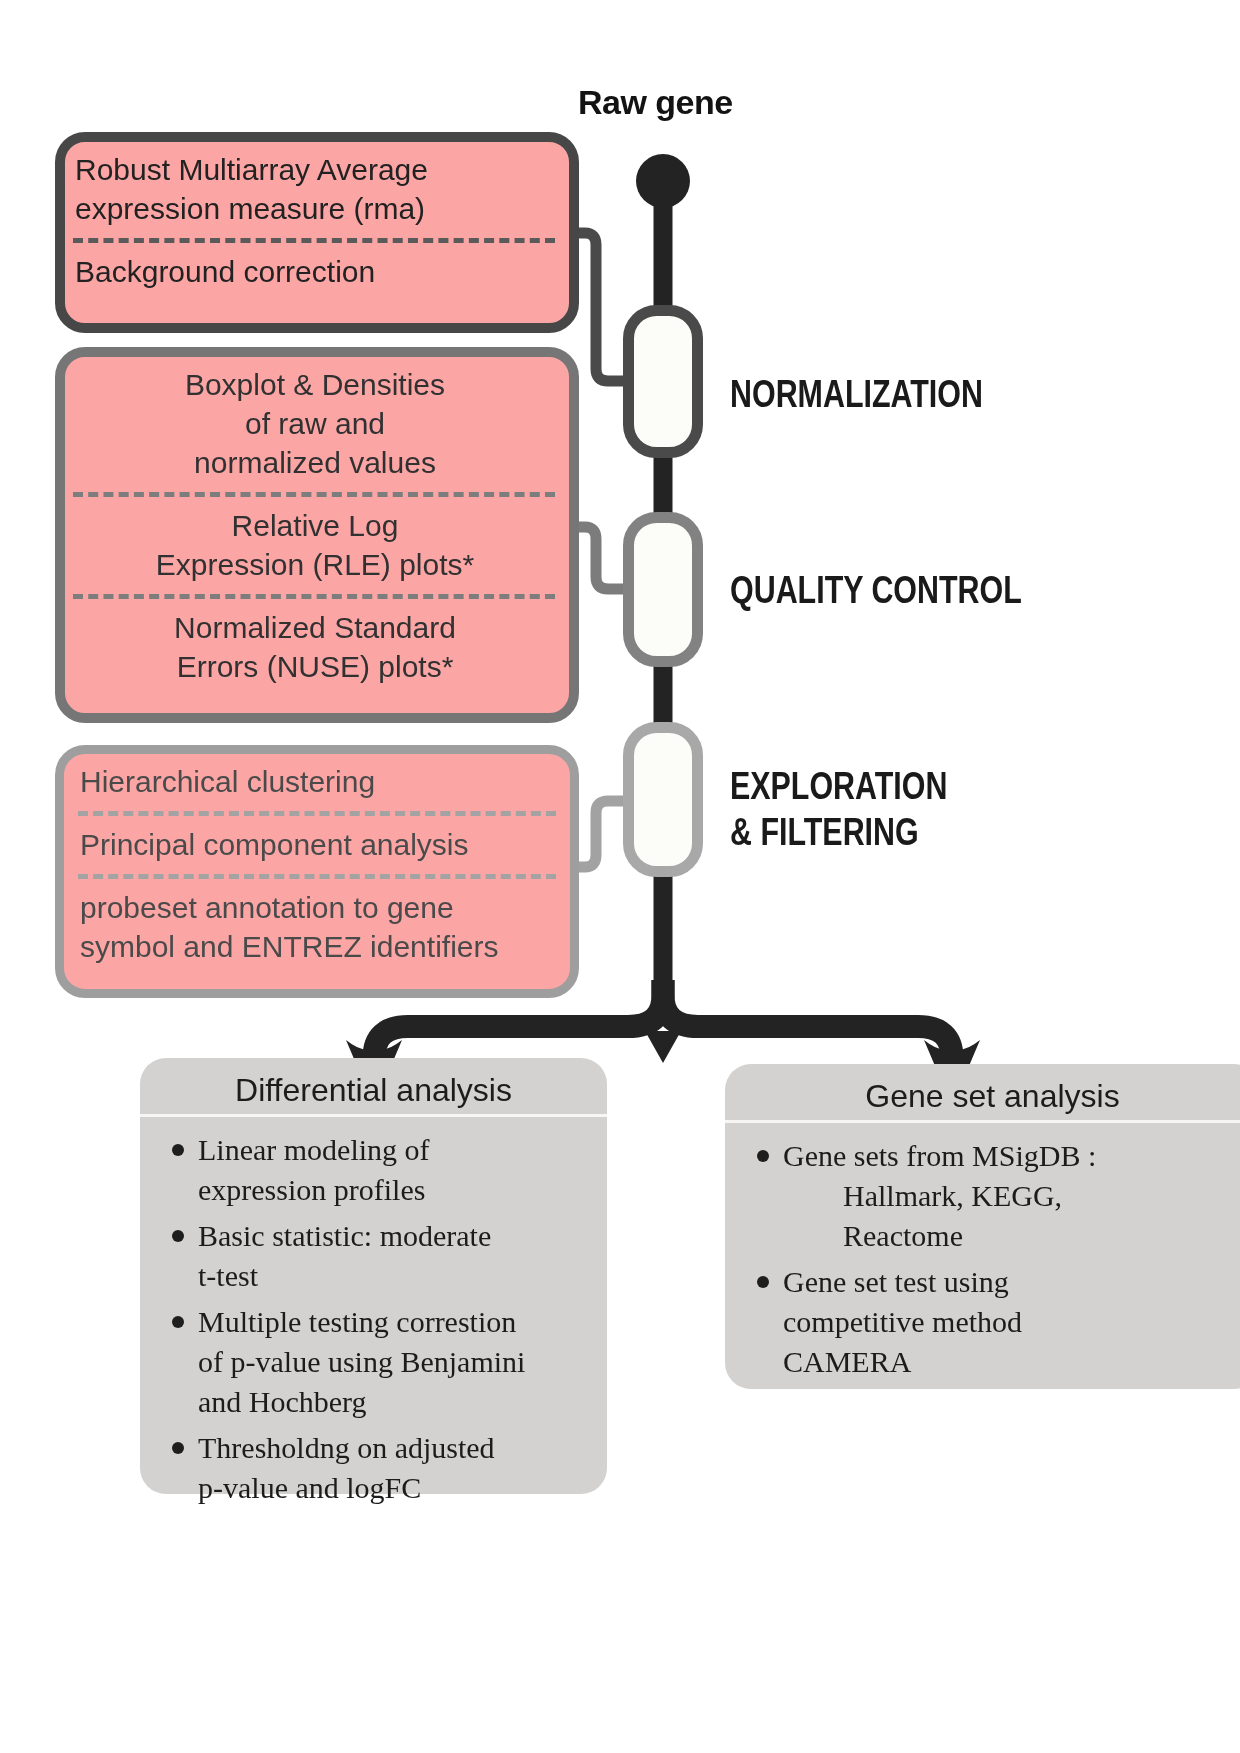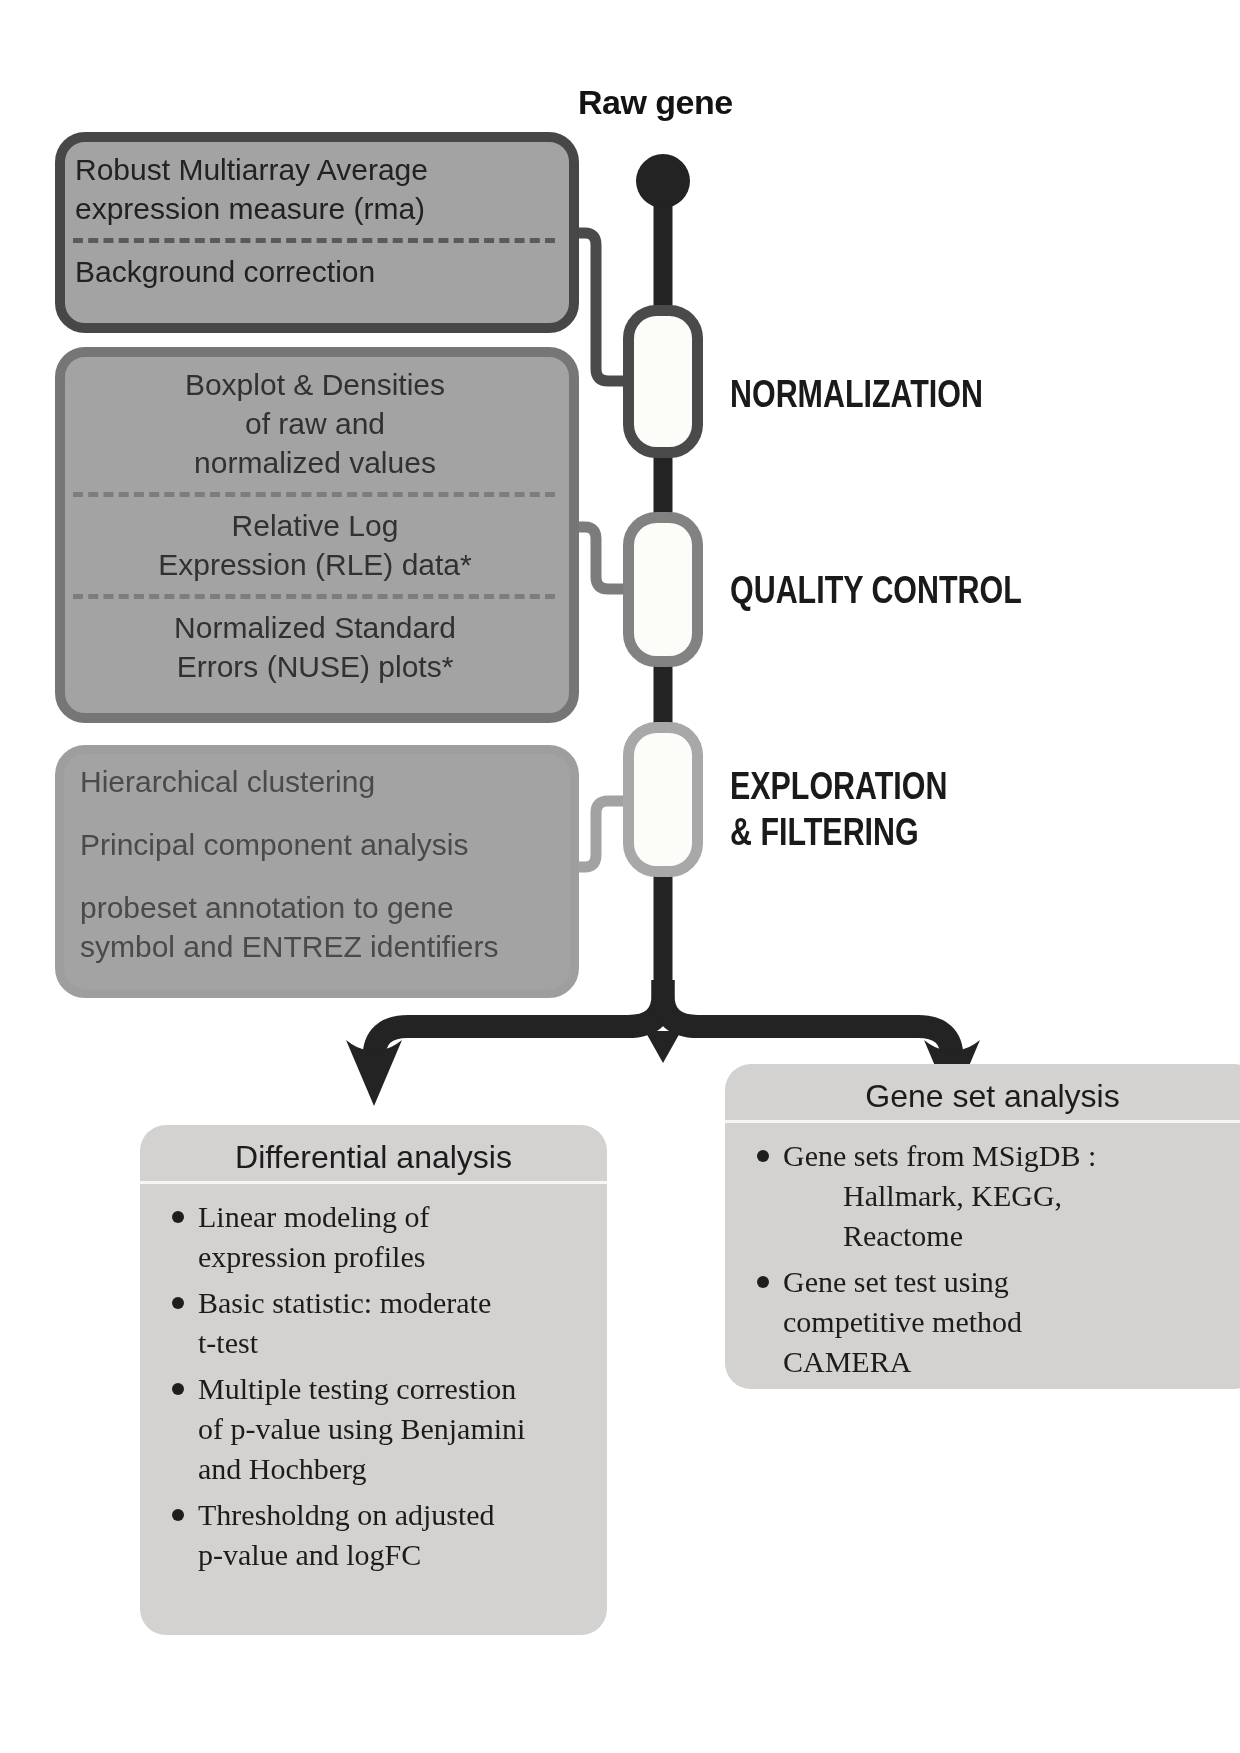--- a/index.html
+++ b/index.html
@@ -19,21 +19,21 @@
     left:578px;top:83px;
     font-size:34px;font-weight:700;color:#131313;
     letter-spacing:-0.5px;
   }
 
   
   .step-box{
     left:55px;width:524px;
     border-style:solid;border-radius:30px;
     box-sizing:border-box;
-    background:#a3a3a3;
+    background:#fca5a5;
     padding:8px 14px 8px 8px;
   }
   .step-box .step{
     font-size:30px;line-height:39px;
     white-space:pre-wrap;
     padding-left:2px;
   }
   .step-box .divider{
     border-top:5px dashed;
     margin:10px 0 9px 0;
@@ -66,21 +66,21 @@
   #stage-label-0{top:371px;}
   #stage-label-1{top:567px;}
   #stage-label-2{top:763px;}
 
   
   .branch-panel{
     background:#d3d2d0;
     border-radius:26px;
     box-sizing:border-box;
   }
-  #branch-left{left:140px;top:1125px;width:467px;height:510px;}
+  #branch-left{left:140px;top:1058px;width:467px;height:436px;}
   #branch-right{left:725px;top:1064px;width:535px;height:325px;}
   .branch-title{
     text-align:center;
     font-size:32px;color:#1c1c1c;
     padding-top:13px;line-height:38px;
   }
   .branch-sep{
     border-top:3px solid #f7f6f4;
     margin-top:5px;
   }
@@ -135,21 +135,21 @@
     <div class="divider"></div>
     <div class="step">Background correction</div>
   </div>
 
   <div class="abs step-box" id="box-quality">
     <div class="step">Boxplot &amp; Densities
 of raw and
 normalized values</div>
     <div class="divider"></div>
     <div class="step">Relative Log
-Expression (RLE) data*</div>
+Expression (RLE) plots*</div>
     <div class="divider"></div>
     <div class="step">Normalized Standard
 Errors (NUSE) plots*</div>
   </div>
 
   <div class="abs step-box" id="box-exploration">
     <div class="step">Hierarchical clustering</div>
     <div class="divider"></div>
     <div class="step">Principal component analysis</div>
     <div class="divider"></div>

